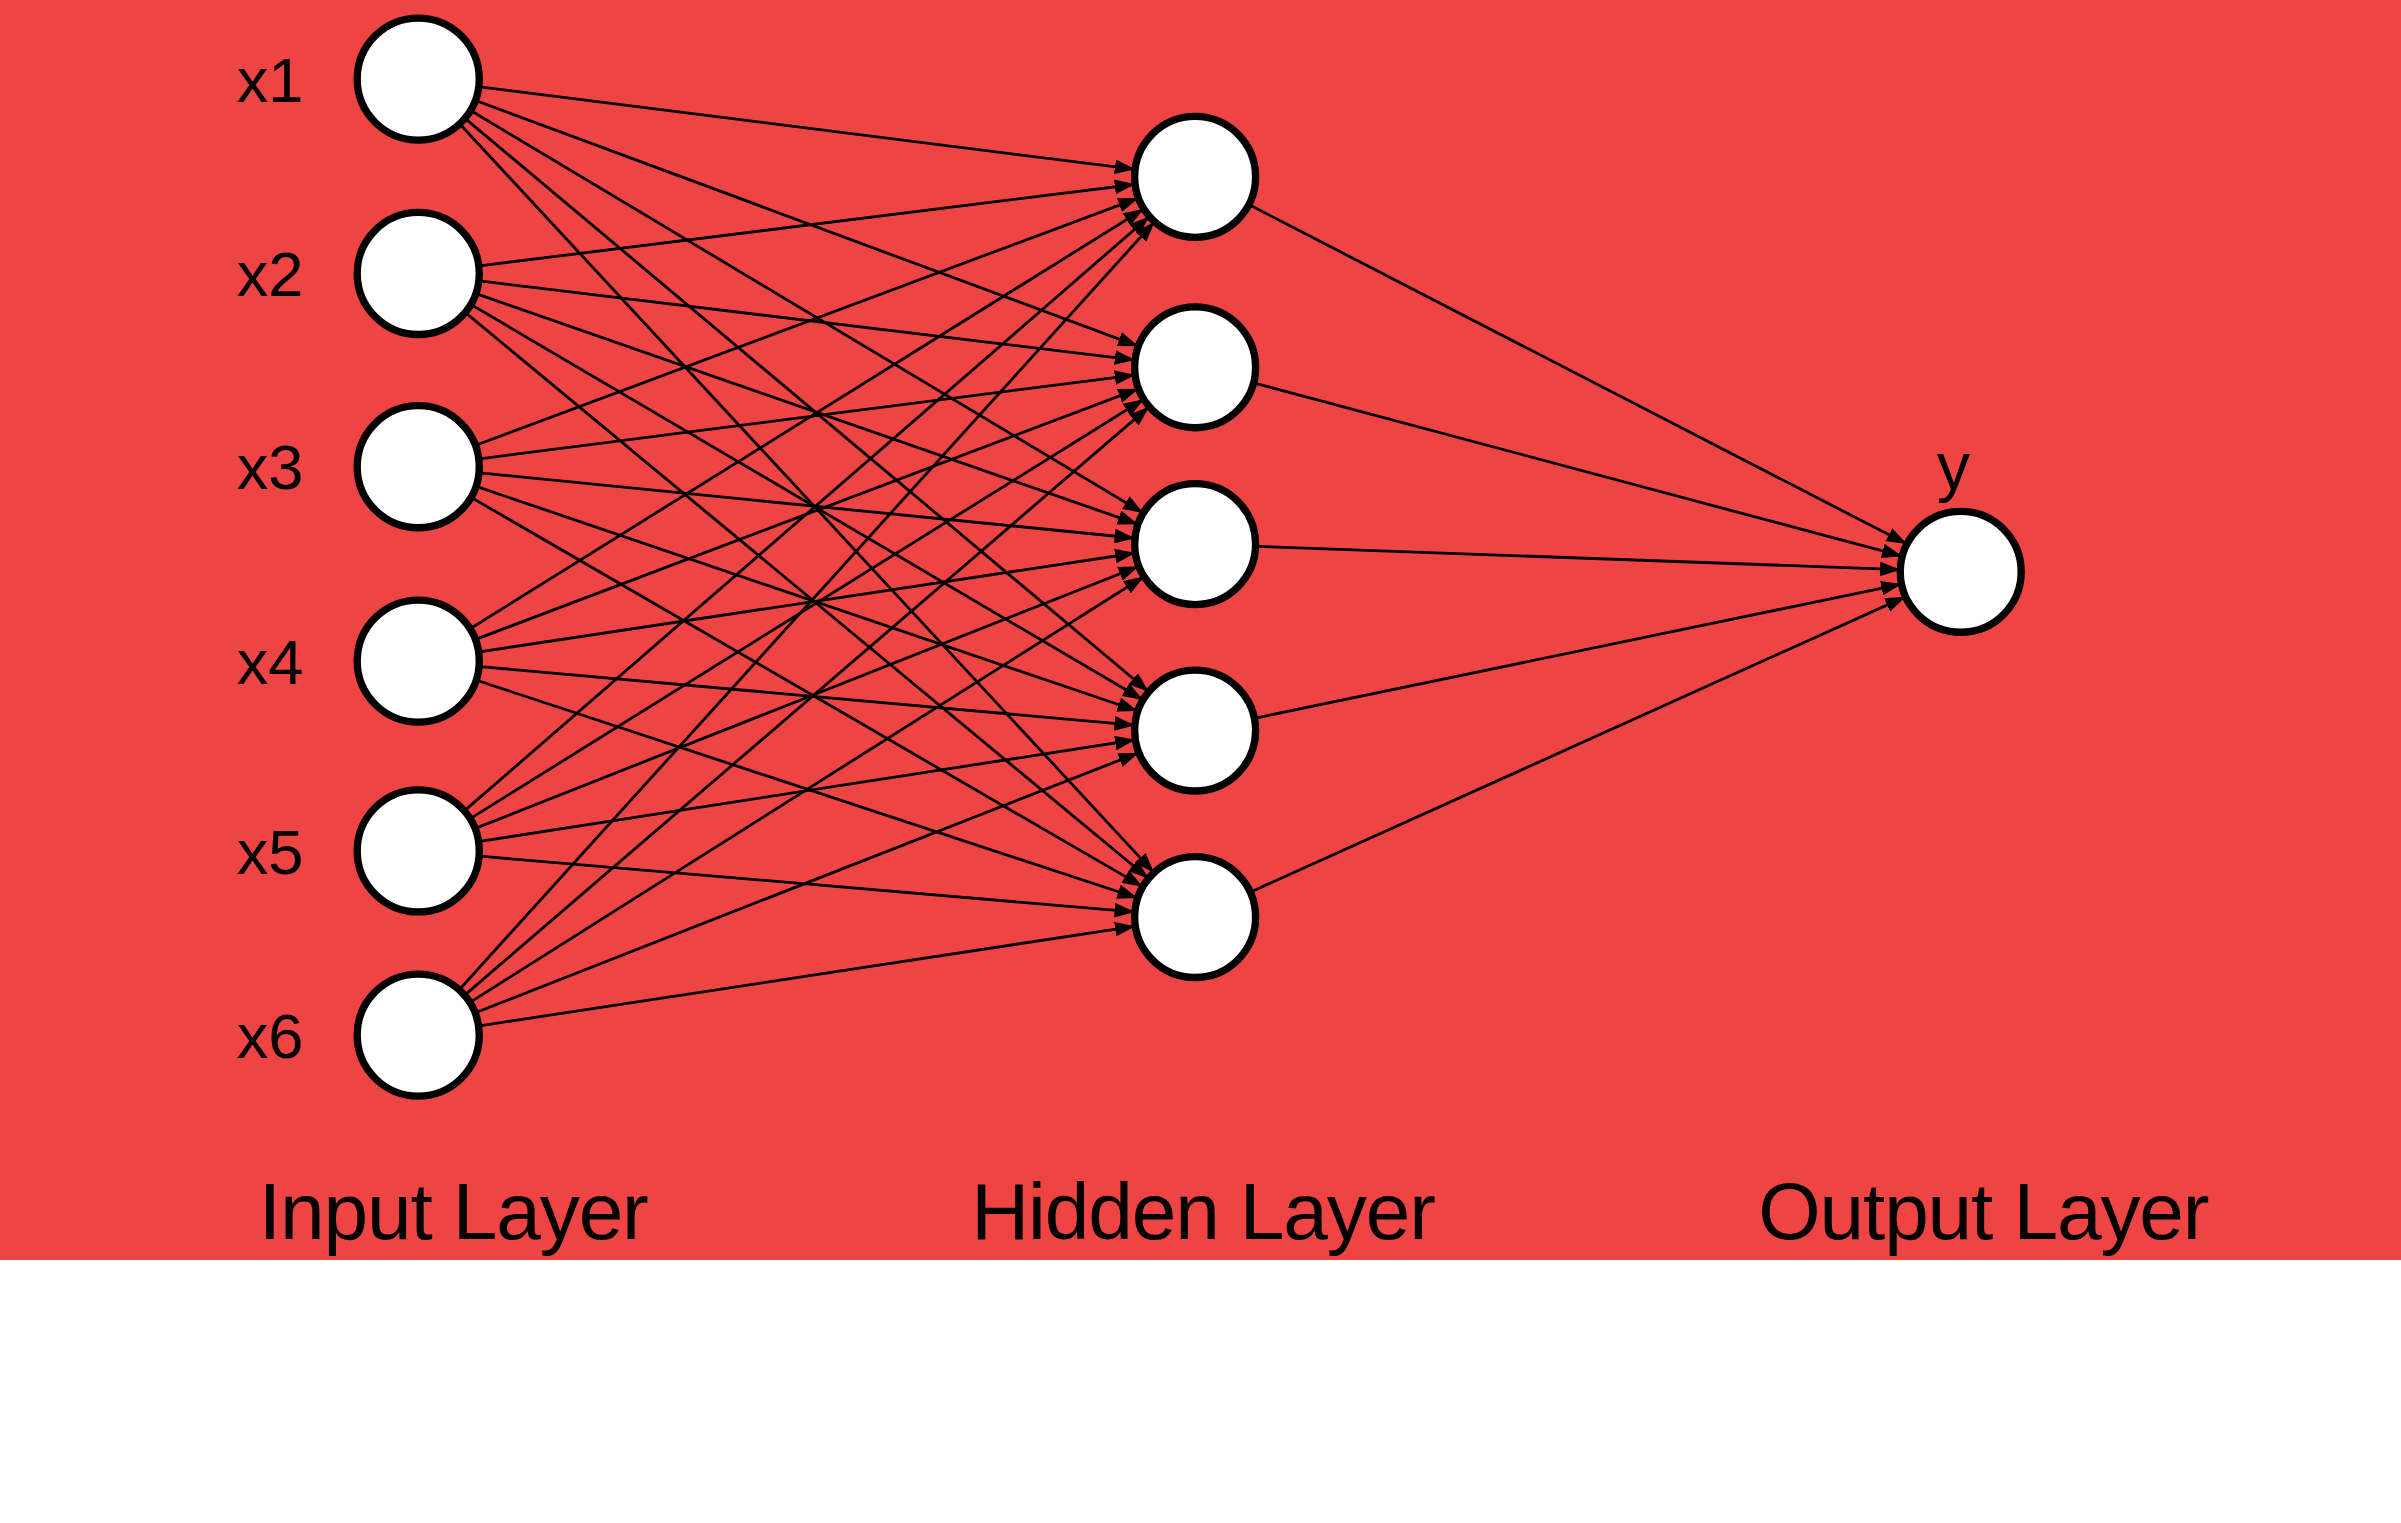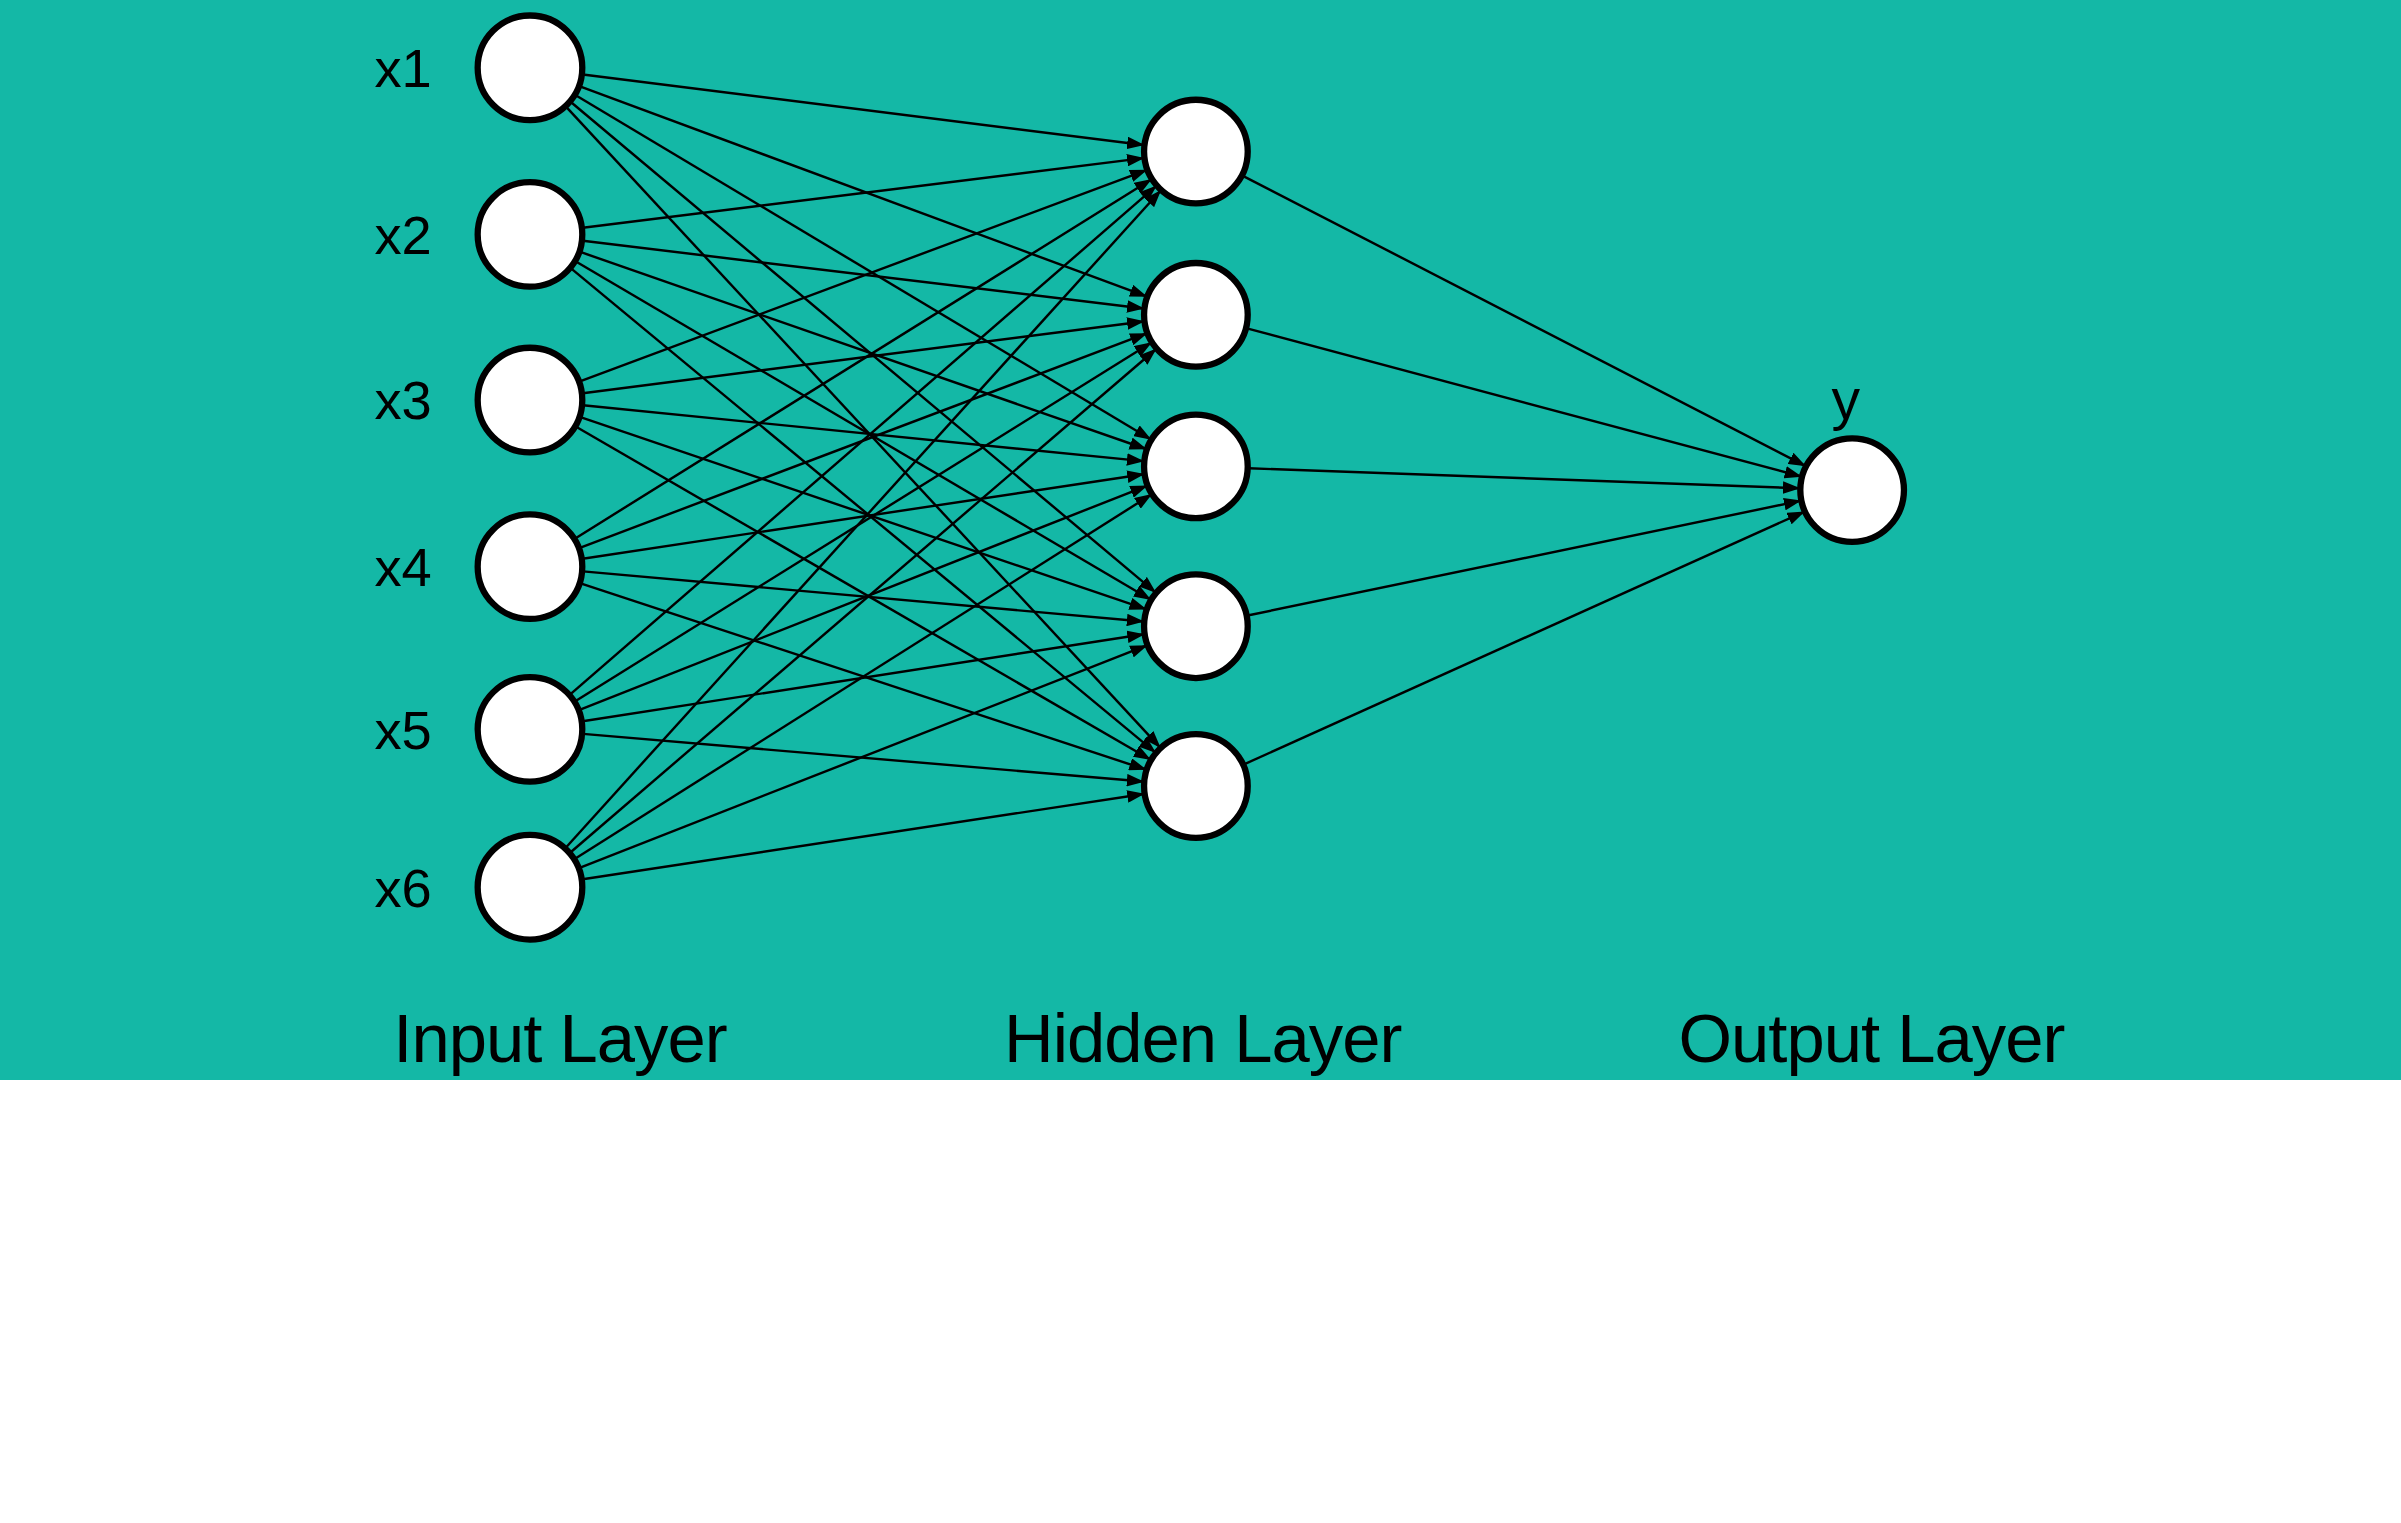--- a/index.html
+++ b/index.html
@@ -6,22 +6,22 @@
     margin: 0;
     padding: 0;
     background: #ffffff;
     width: 2401px;
     height: 1524px;
     overflow: hidden;
   }
   #stage {
     position: relative;
     width: 2401px;
-    height: 1080px;
-    background: #14b8a6;
+    height: 1260px;
+    background: #ef4444;
   }
   svg {
     display: block;
     width: 100%;
     height: 100%;
   }
   .node-circle {
     fill: #ffffff;
   }
   .edge-line {

